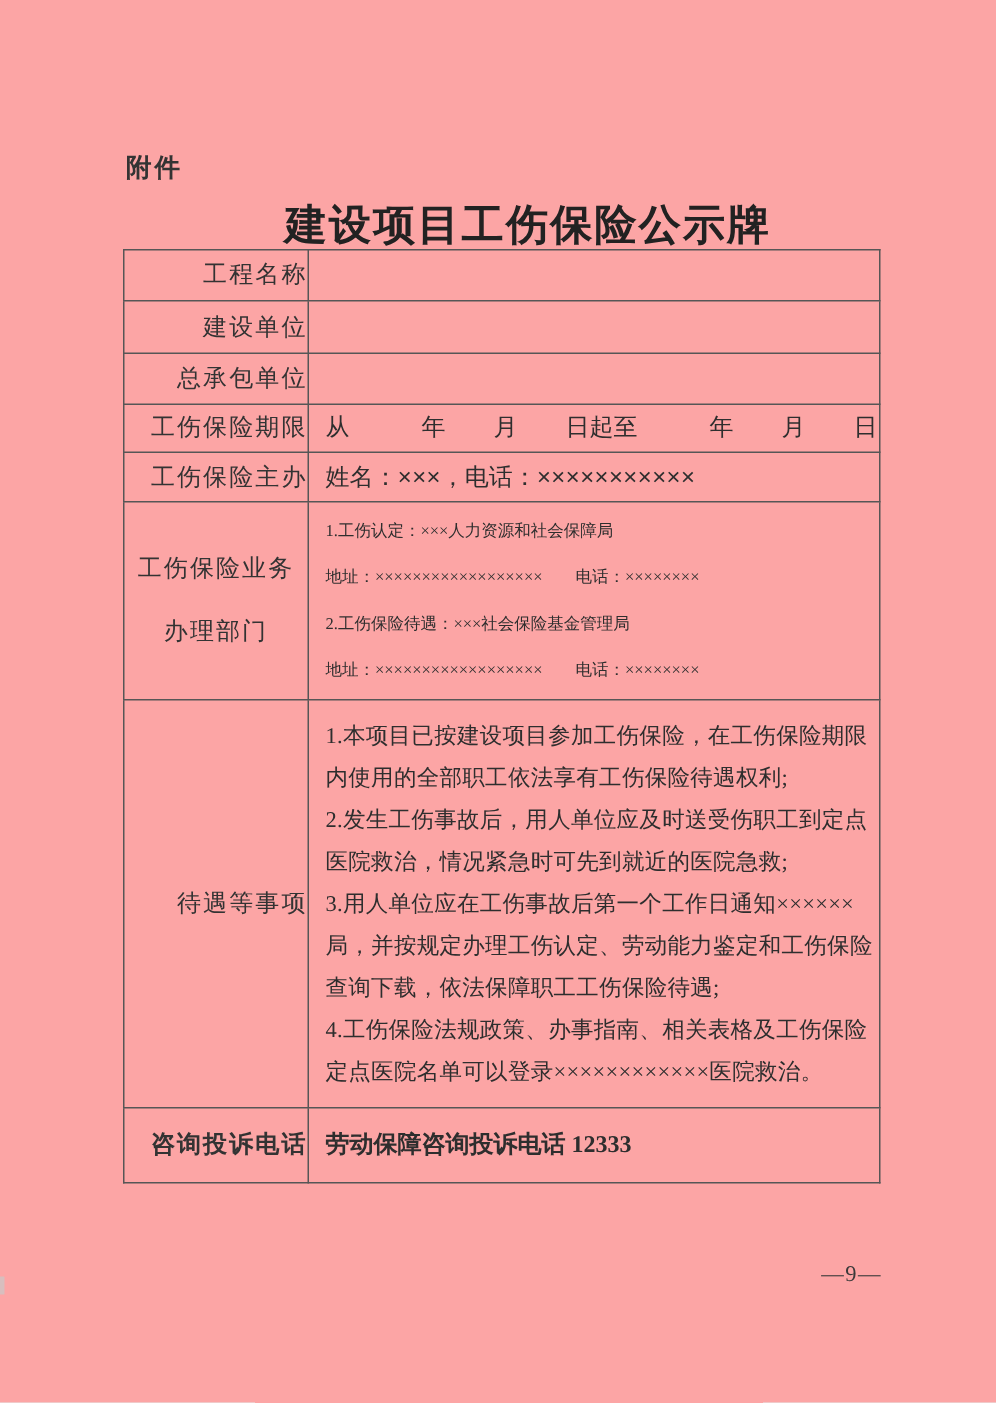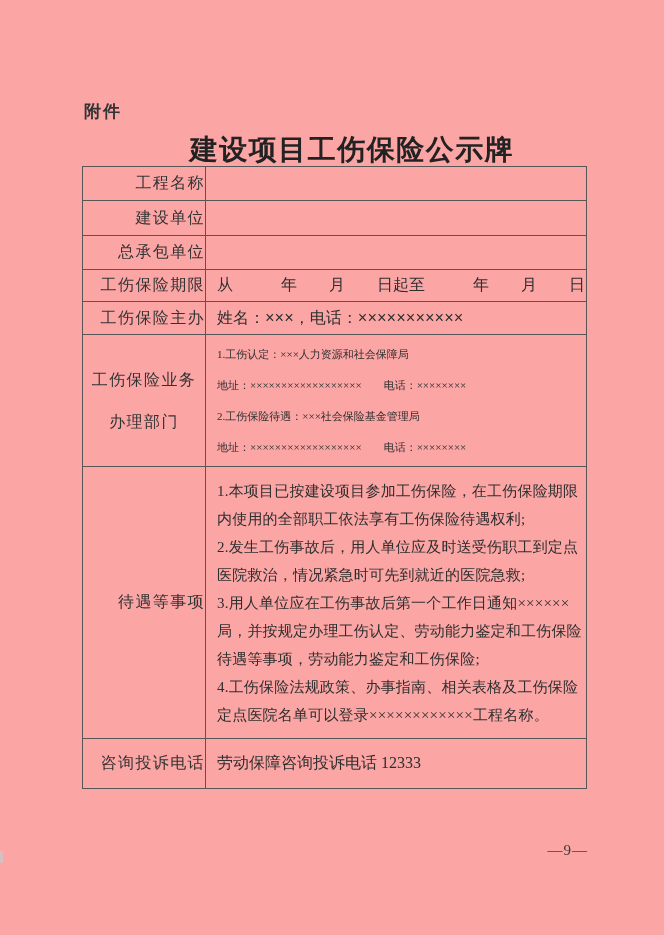--- a/index.html
+++ b/index.html
@@ -44,21 +44,21 @@
   }
   .notice-table td.lbl.center { padding-left:0; text-align:center; }
   .notice-table td.val { padding-left:11px; }
   tr.r0 td { height:34px; }
   tr.r1 td { height:35px; }
   tr.r2 td { height:34px;margin-top:24px; }
   tr.r3 td { height:32px;margin-top:44px; }
   tr.r4 td { height:33px;font-family:Liberation Mono, monospace; }
   tr.r5 td { height:132px; }
   tr.r6 td { height:272px; }
-  tr.r7 td { height:50px; }
+  tr.r7 td { height:50px;font-weight:bold; }
   .lbl-line { line-height:42px; letter-spacing:1.4px; }
   .dept-lines .line { line-height:31px; font-size:11px; white-space:nowrap; }
   .notes-lines .line { line-height:28px; font-size:15px; letter-spacing:0.2px; white-space:nowrap; }
   .pageno {
     position:absolute; top:842px; right:76px;
     font-size:15px; color:#3a3a3a; letter-spacing:1px;
   }
   .scan-artifact {
     position:absolute; left:0; top:851px;
     width:3px; height:12px; background:#c9c9c9; opacity:.7;
@@ -109,23 +109,23 @@
       </tr>
       <tr class="r6">
         <td class="lbl">待遇等事项</td>
         <td class="val notes-lines">
           <div class="line">1.本项目已按建设项目参加工伤保险，在工伤保险期限</div>
           <div class="line">内使用的全部职工依法享有工伤保险待遇权利;</div>
           <div class="line">2.发生工伤事故后，用人单位应及时送受伤职工到定点</div>
           <div class="line">医院救治，情况紧急时可先到就近的医院急救;</div>
           <div class="line">3.用人单位应在工伤事故后第一个工作日通知××××××</div>
           <div class="line">局，并按规定办理工伤认定、劳动能力鉴定和工伤保险</div>
-          <div class="line">待遇等事项，劳动能力鉴定和工伤保险;</div>
+          <div class="line">查询下载，依法保障职工工伤保险待遇;</div>
           <div class="line">4.工伤保险法规政策、办事指南、相关表格及工伤保险</div>
-          <div class="line">定点医院名单可以登录××××××××××××工程名称。</div>
+          <div class="line">定点医院名单可以登录××××××××××××医院救治。</div>
         </td>
       </tr>
       <tr class="r7">
         <td class="lbl">咨询投诉电话</td>
         <td class="val">劳动保障咨询投诉电话 12333</td>
       </tr>
     </tbody>
   </table>
 
   <div class="pageno">—9—</div>

